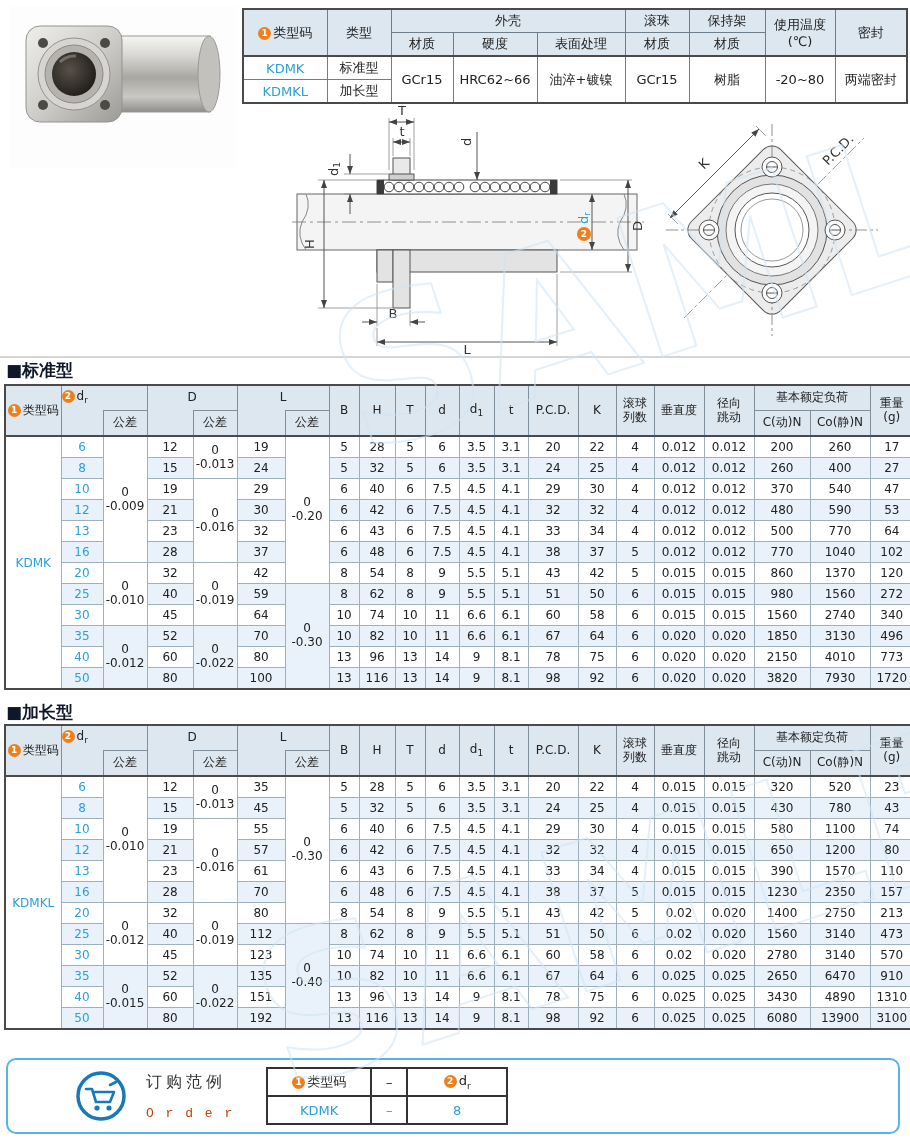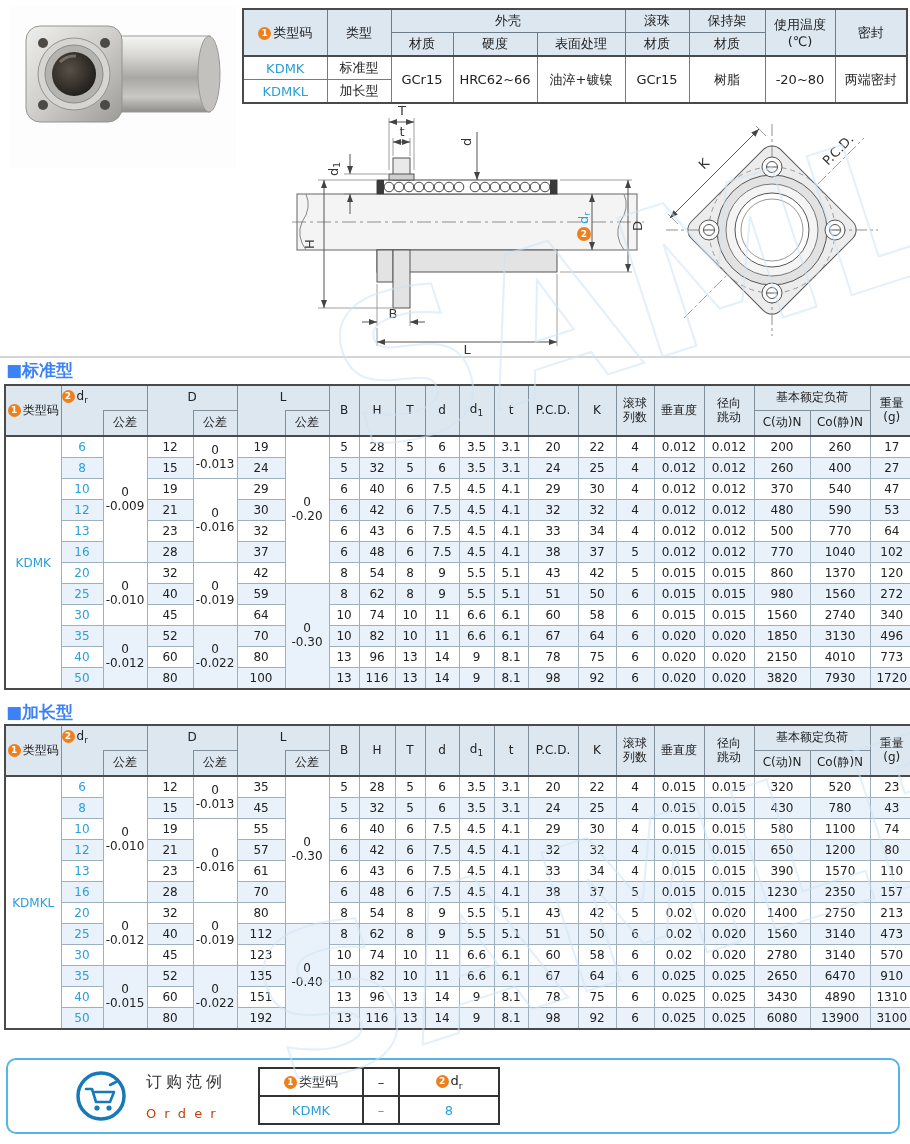--- a/index.html
+++ b/index.html
@@ -12,21 +12,21 @@
               table-layout:fixed;font-size:13px;text-align:center;border:2px solid #4a4a4a;}
   .spec-table th{background:#dde7f0;border:1px solid #6d7d8a;font-weight:normal;height:20px;padding:1px 0;}
   .spec-table td{border:1px solid #6d7d8a;height:20px;padding:1px 0;background:#fff;}
   .spec-table .first-data td{border-top:2px solid #4a4a4a;}
   .blue{color:#2b9fd9;}
   
   .drawing-area{position:absolute;left:0;top:100px;width:910px;height:256px;border-bottom:2px solid #d5d5d5;}
   .side-svg{position:absolute;left:292px;top:2px;}
   .front-svg{position:absolute;left:652px;top:22px;}
   
-  .sec-title{position:absolute;left:6px;font-size:17px;font-weight:bold;color:#3b82f6;}
+  .sec-title{position:absolute;left:6px;font-size:17px;font-weight:bold;color:#0f172a;}
   
   .dim-table{position:absolute;left:4px;width:902px;border-collapse:collapse;table-layout:fixed;
              text-align:center;border:2px solid #4a4a4a;font-size:12px;}
   .dim-table th{background:#dde7f0;border:1px solid #7f8f9c;font-weight:normal;height:24px;padding:0;font-size:12px;line-height:1.15;}
   .dim-table th.grp{border-bottom:none;}
   .dim-table th.no-top{border-top:none;}
   .dim-table td{border:1px solid #9fb0bd;height:20px;padding:0;background:#fff;font-size:12px;}
   .dim-table tbody tr:first-child td{border-top:2px solid #4a4a4a;}
   .dim-table tr.alt td{background:#e9f2fa;}
   .dim-table td.tol, .dim-table td.code, .dim-table td.drv{background:#fff;}
@@ -35,21 +35,21 @@
   .dim-table td.code{color:#2b9fd9;}
   .th-dr{text-align:left;padding-left:4px;}
   sub{font-size:9px;}
   .badge{display:inline-block;width:13px;height:13px;border-radius:50%;background:#ef7f1a;color:#fff;
          font-size:9px;line-height:13px;text-align:center;font-weight:bold;margin-right:2px;vertical-align:1px;}
   
   .watermark{position:absolute;inset:0;z-index:6;pointer-events:none;opacity:.55;}
   
   .order-box{position:absolute;left:6px;top:1058px;width:894px;height:76px;border:2px solid #55b5e3;
              border-radius:10px;display:flex;align-items:center;gap:18px;padding-left:66px;box-sizing:border-box;background:#fff;}
-  .order-titles{display:flex;flex-direction:column;gap:13px;}
+  .order-titles{display:flex;flex-direction:column;gap:13px;font-family:Liberation Mono, monospace;}
   .order-cn{font-size:16px;letter-spacing:4px;color:#333;}
   .order-en{font-size:13px;letter-spacing:2px;color:#c2410c;}
   .order-table{border-collapse:collapse;font-size:13px;text-align:center;margin-left:14px;}
   .order-table th,.order-table td{border:2px solid #333;height:26px;padding:0 6px;font-weight:normal;background:#fff;}
   .order-table td{color:#2b9fd9;}
   .dimtxt{font-size:13px;fill:#333;}
 </style>
 </head>
 <body>
 

